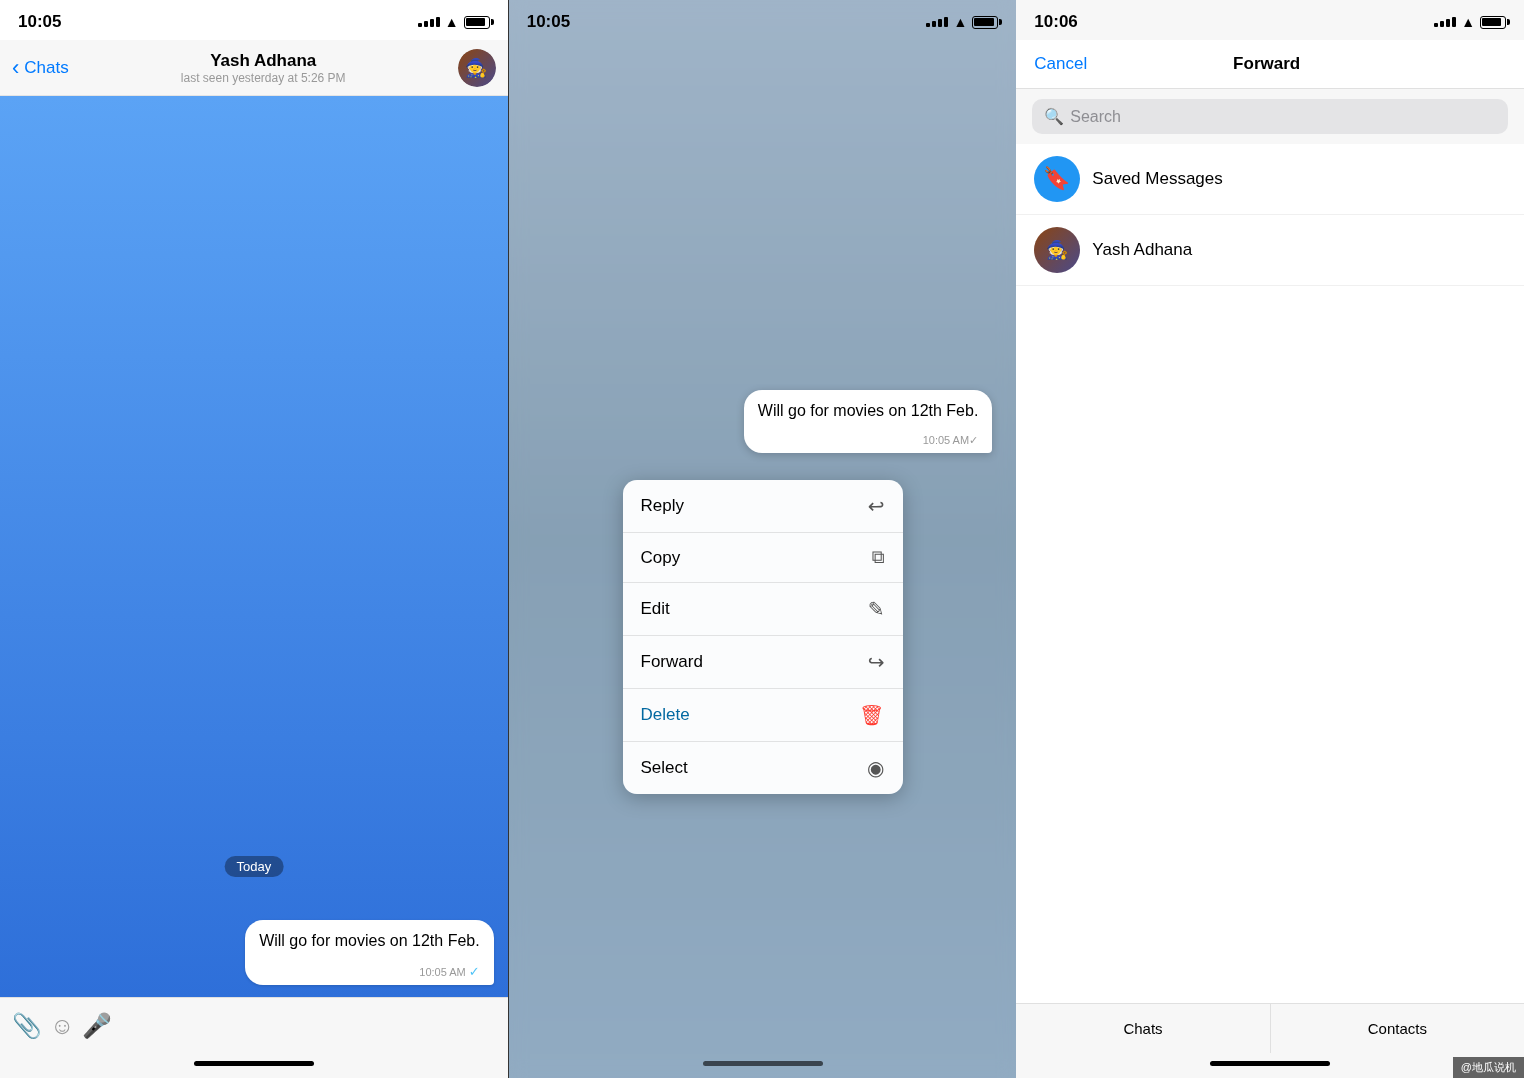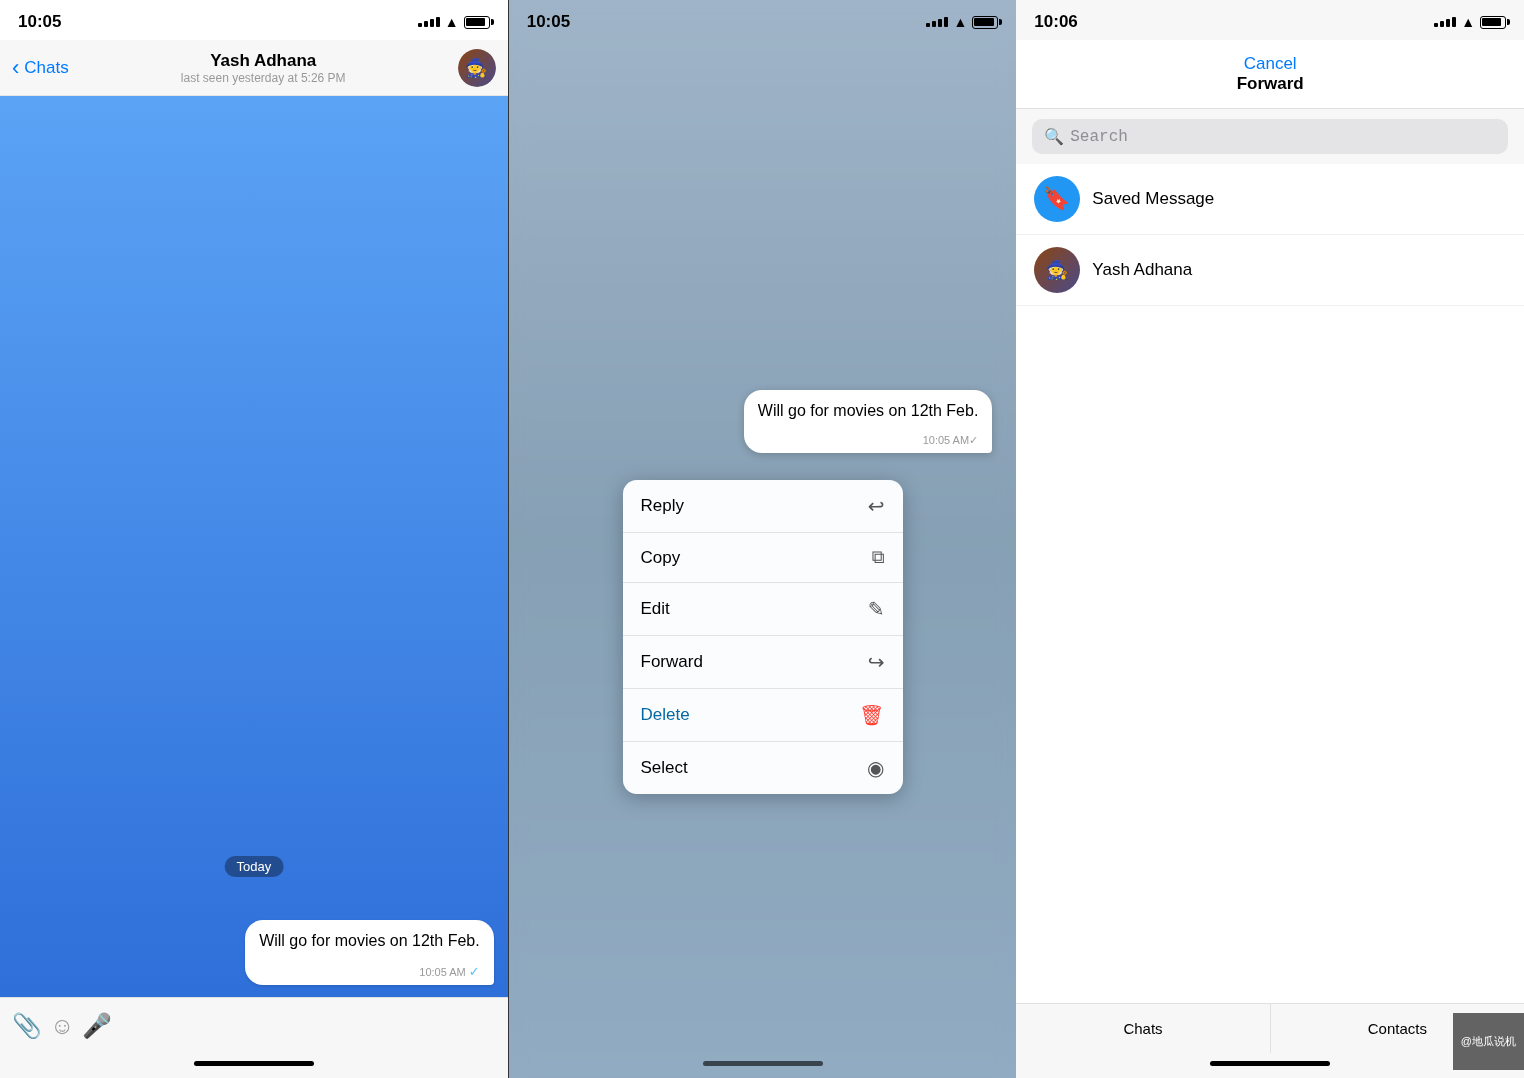--- a/index.html
+++ b/index.html
@@ -303,21 +303,20 @@
       display: flex;
       flex-direction: column;
       background: #fff;
     }
     .forward-header {
       display: flex;
       align-items: center;
       justify-content: space-between;
       padding: 14px 18px;
       border-bottom: 1px solid #e0e0e0;
-      flex-direction: column;
     }
     .forward-cancel {
       font-size: 17px;
       color: #007aff;
       cursor: pointer;
     }
     .forward-title {
       font-size: 17px;
       font-weight: 600;
       color: #000;
@@ -336,21 +335,20 @@
       padding: 8px 12px;
       gap: 6px;
     }
     .search-icon-char {
       color: #8e8e93;
       font-size: 16px;
     }
     .search-input-text {
       font-size: 16px;
       color: #8e8e93;
-      font-family: Liberation Mono, monospace;
     }
 
     .contacts-list {
       flex: 1;
       overflow-y: auto;
       background: #fff;
     }
     .contact-item {
       display: flex;
       align-items: center;
@@ -408,26 +406,26 @@
     .panel3-home-bar {
       width: 120px;
       height: 5px;
       background: #000;
       border-radius: 3px;
     }
 
     
     .watermark {
       position: absolute;
-      bottom: 8px;
+      bottom: 0;
       right: 0;
       background: rgba(0,0,0,0.6);
       color: #fff;
       font-size: 11px;
-      padding: 21px 8px;
+      padding: 3px 8px;
       z-index: 100;
     }
 
     .panel2-status-bar {
       position: absolute;
       top: 0;
       left: 0;
       right: 0;
       height: 40px;
       display: flex;
@@ -598,21 +596,21 @@
       <span class="search-input-text">Search</span>
     </div>
   </div>
 
   <div class="contacts-list">
 
     <div class="contact-item">
       <div class="contact-avatar saved-avatar">
         <span class="saved-avatar-icon">🔖</span>
       </div>
-      <span class="contact-name">Saved Message</span>
+      <span class="contact-name">Saved Messages</span>
     </div>
 
     <div class="contact-item">
       <div class="contact-avatar">
         <div class="avatar-img" style="width:46px;height:46px;border-radius:50%;">🧙</div>
       </div>
       <span class="contact-name">Yash Adhana</span>
     </div>
 
   </div>

